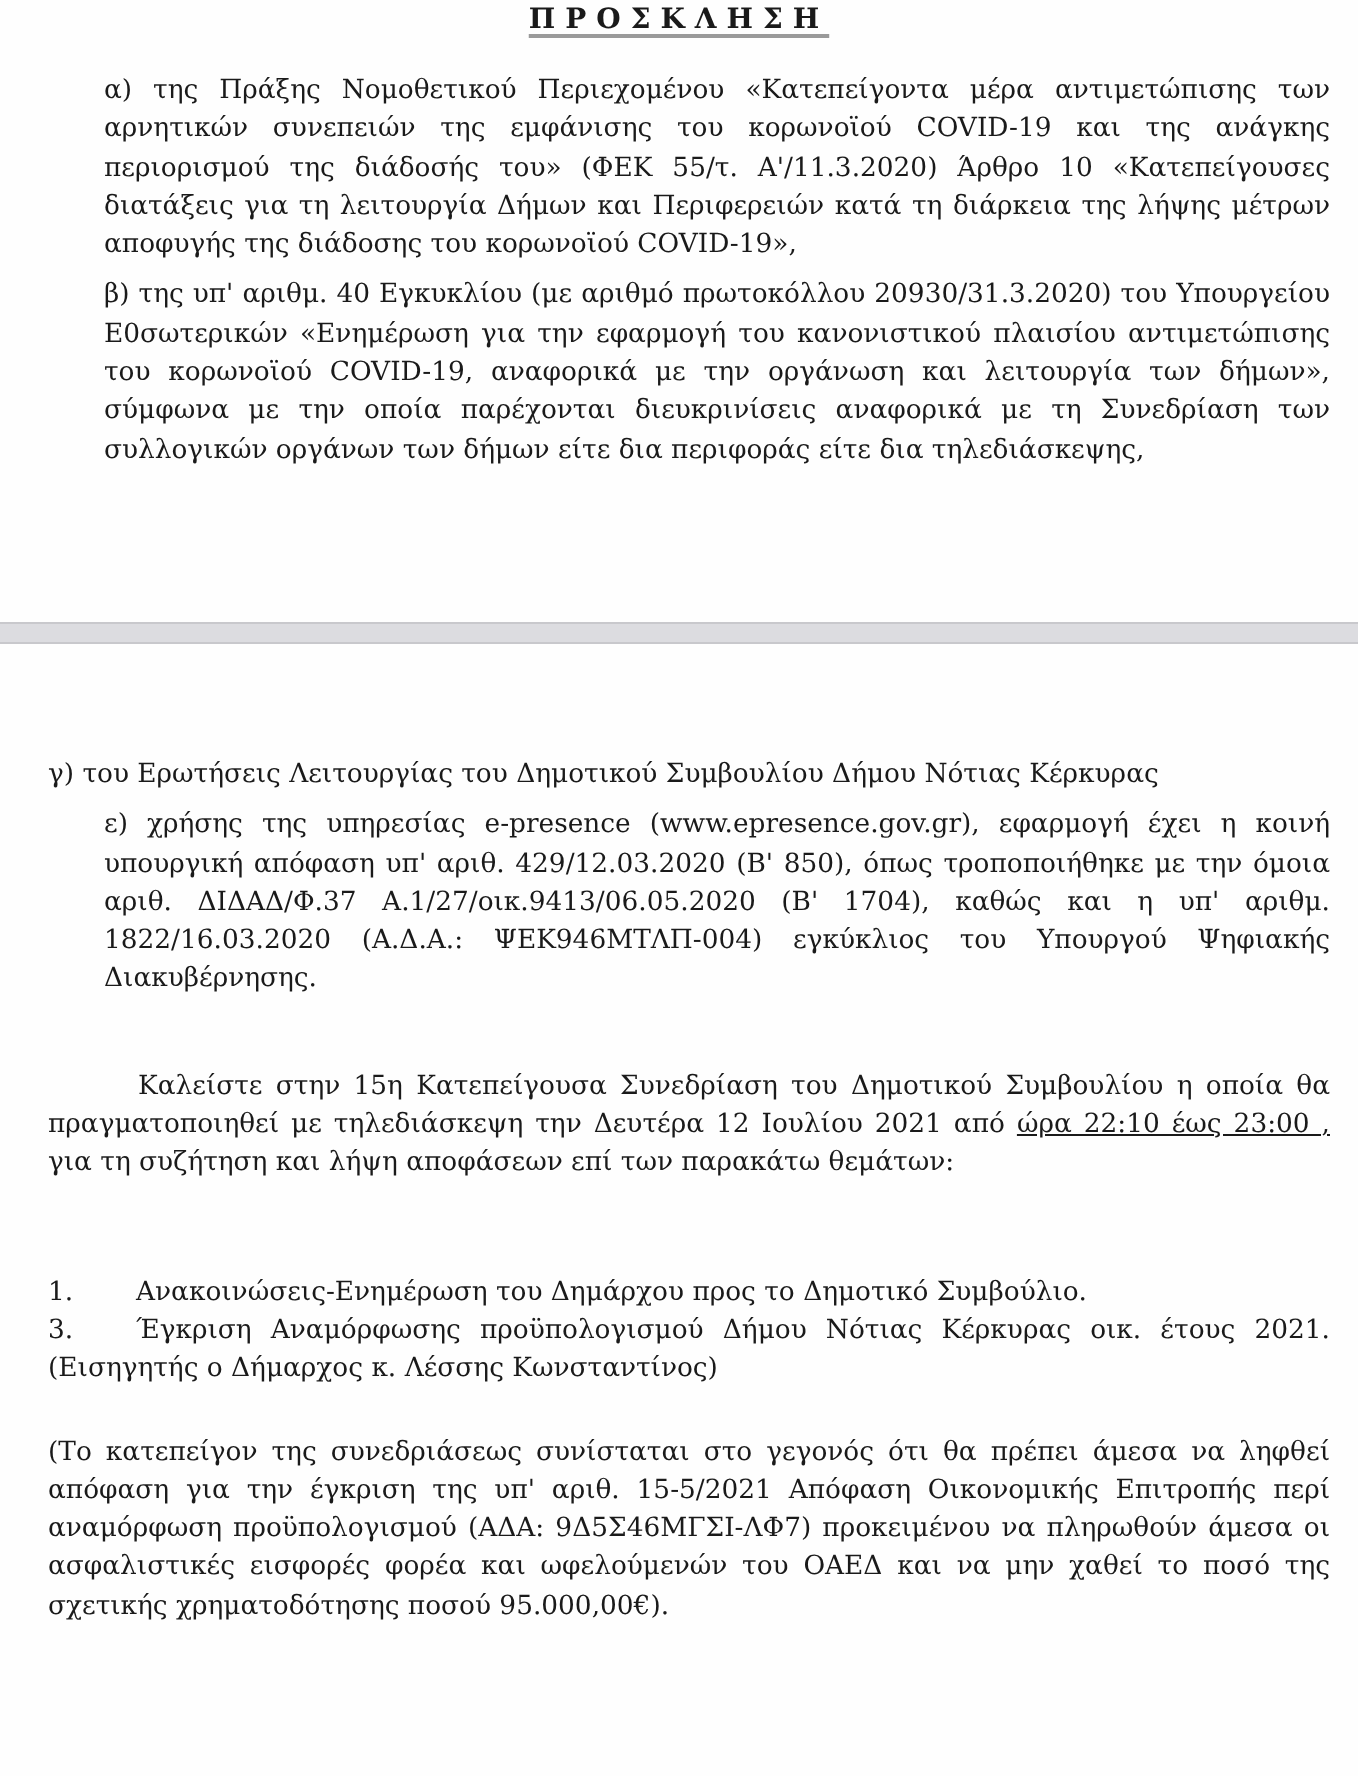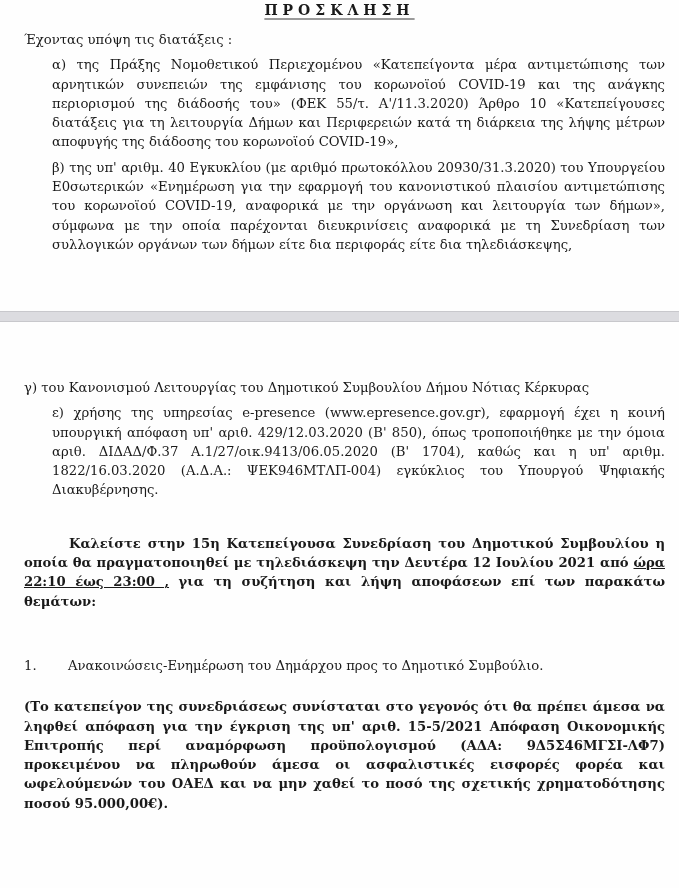--- a/index.html
+++ b/index.html
@@ -17,46 +17,46 @@
     box-sizing: border-box;
   }
   .content { position: absolute; left: 24px; width: 641px; font-size: 13.2px; line-height: 19.3px; }
   .title {
     position: absolute; left: 0; width: 679px; top: 2px; text-align: center;
     font-weight: bold; font-size: 14px; letter-spacing: 5px;
   }
   .title span { text-decoration: underline; text-decoration-color: #9a9a9a; text-decoration-thickness: 2px; text-underline-offset: 3px; }
   p { margin: 0; text-align: justify; }
   .gap6 { margin-top: 6px; margin-left: 28px; }
-  .bold { font-weight: bold; }
+  .bold { font-weight: normal; }
   .indent { text-indent: 45px; }
   .u { text-decoration: underline; }
   .list-item { text-align: justify; }
   .num { display: inline-block; width: 44px; }
 </style>
 </head>
 <body>
 
 <div class="page page-top">
   <div class="title"><span>ΠΡΟΣΚΛΗΣΗ</span></div>
   <div class="content" style="top:30px;">
-    <p>Έχοντας υπόψη τις διατάξεις :</p>
     <p class="gap6">α) της Πράξης Νομοθετικού Περιεχομένου «Κατεπείγοντα μέρα αντιμετώπισης των αρνητικών συνεπειών της εμφάνισης του κορωνοϊού COVID-19 και της ανάγκης περιορισμού της διάδοσής του» (ΦΕΚ 55/τ. Α'/11.3.2020) Άρθρο 10 «Κατεπείγουσες διατάξεις για τη λειτουργία Δήμων και Περιφερειών κατά τη διάρκεια της λήψης μέτρων αποφυγής της διάδοσης του κορωνοϊού COVID-19»,</p>
     <p class="gap6">β) της υπ' αριθμ. 40 Εγκυκλίου (με αριθμό πρωτοκόλλου 20930/31.3.2020) του Υπουργείου Ε0σωτερικών «Ενημέρωση για την εφαρμογή του κανονιστικού πλαισίου αντιμετώπισης του κορωνοϊού COVID-19, αναφορικά με την οργάνωση και λειτουργία των δήμων», σύμφωνα με την οποία παρέχονται διευκρινίσεις αναφορικά με τη Συνεδρίαση των συλλογικών οργάνων των δήμων είτε δια περιφοράς είτε δια τηλεδιάσκεψης,</p>
   </div>
 </div>
 
 <div class="page-gap"></div>
 
 <div class="page page-bottom">
   <div class="content" style="top:56px;">
-    <p>γ) του Κανονισμού Λειτουργίας του Δημοτικού Συμβουλίου Δήμου Νότιας Κέρκυρας</p>
+    <p>γ) του Ερωτήσεις Λειτουργίας του Δημοτικού Συμβουλίου Δήμου Νότιας Κέρκυρας</p>
     <p class="gap6">ε) χρήσης της υπηρεσίας e-presence (www.epresence.gov.gr), εφαρμογή έχει η κοινή υπουργική απόφαση υπ' αριθ. 429/12.03.2020 (Β' 850), όπως τροποποιήθηκε με την όμοια αριθ. ΔΙΔΑΔ/Φ.37 Α.1/27/οικ.9413/06.05.2020 (Β' 1704), καθώς και η υπ' αριθμ. 1822/16.03.2020 (Α.Δ.Α.: ΨΕΚ946ΜΤΛΠ-004) εγκύκλιος του Υπουργού Ψηφιακής Διακυβέρνησης.</p>
 
     <p class="bold indent" style="margin-top:34px;"><span>Καλείστε στην 15η Κατεπείγουσα Συνεδρίαση του Δημοτικού Συμβουλίου  η οποία θα πραγματοποιηθεί με τηλεδιάσκεψη την  Δευτέρα 12 Ιουλίου  2021 από </span><span class="u">ώρα 22:10 έως 23:00 ,</span><span> για τη συζήτηση και λήψη αποφάσεων επί των παρακάτω θεμάτων:</span></p>
 
     <div style="margin-top:45px;">
       <p class="list-item"><span class="num">1.</span><span>Ανακοινώσεις-Ενημέρωση του Δημάρχου προς το Δημοτικό Συμβούλιο.</span></p>
+      <p class="list-item"><span class="num">3.</span><span>Έγκριση Αναμόρφωσης προϋπολογισμού Δήμου Νότιας Κέρκυρας οικ. έτους 2021. (Εισηγητής ο Δήμαρχος κ. Λέσσης Κωνσταντίνος)</span></p>
     </div>
 
     <p class="bold" style="margin-top:22px;">(Το κατεπείγον της συνεδριάσεως συνίσταται στο γεγονός ότι θα πρέπει άμεσα να ληφθεί απόφαση για την έγκριση της υπ' αριθ. 15-5/2021 Απόφαση Οικονομικής Επιτροπής περί αναμόρφωση προϋπολογισμού (ΑΔΑ: 9Δ5Σ46ΜΓΣΙ-ΛΦ7) προκειμένου να πληρωθούν άμεσα οι ασφαλιστικές εισφορές φορέα και ωφελούμενών του ΟΑΕΔ και να μην χαθεί το ποσό της σχετικής χρηματοδότησης ποσού 95.000,00€).</p>
   </div>
 </div>
 
 </body></html>

